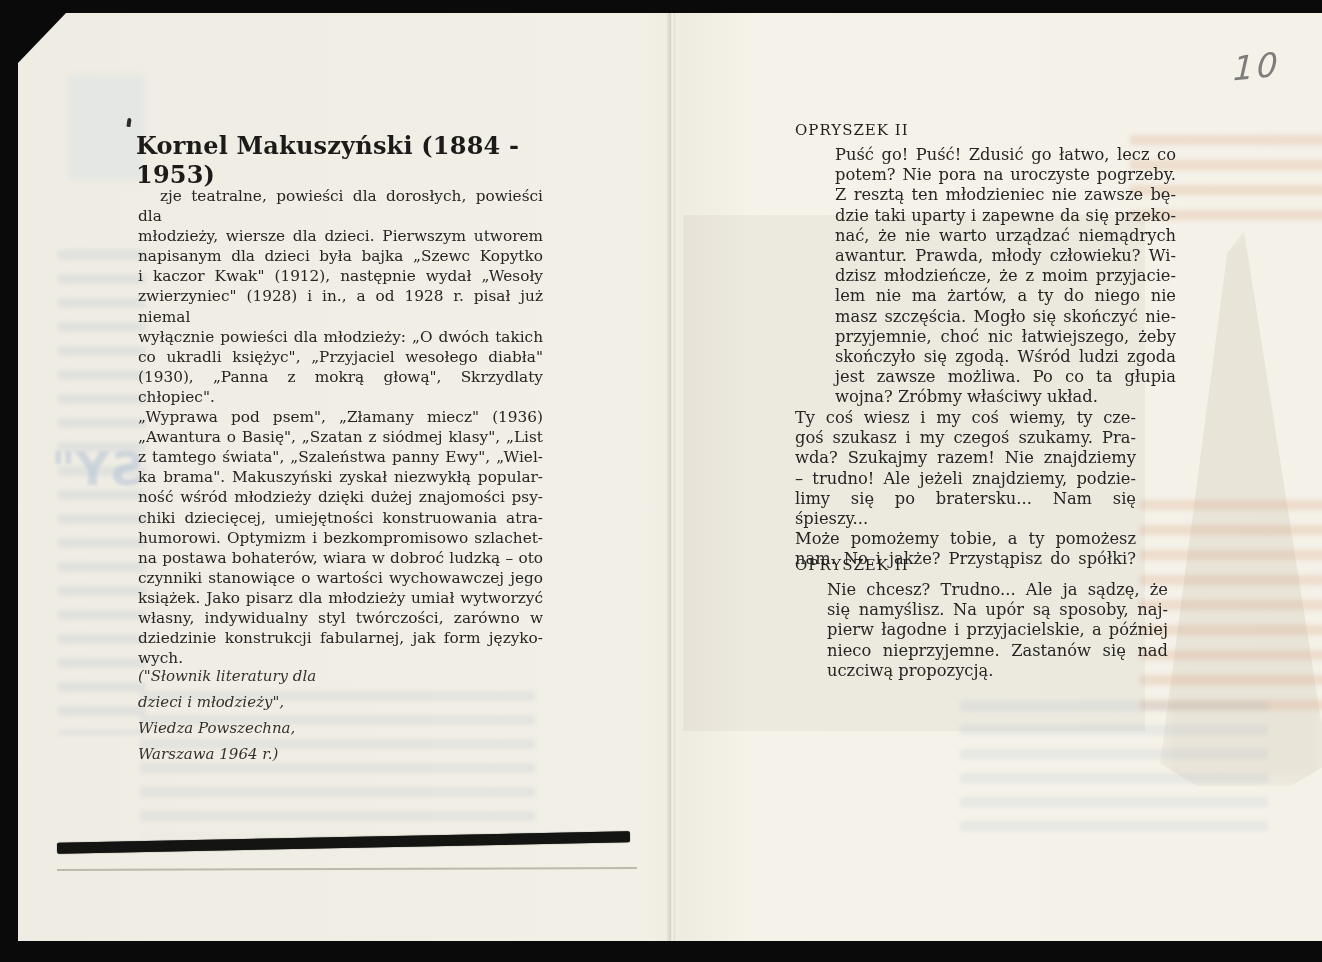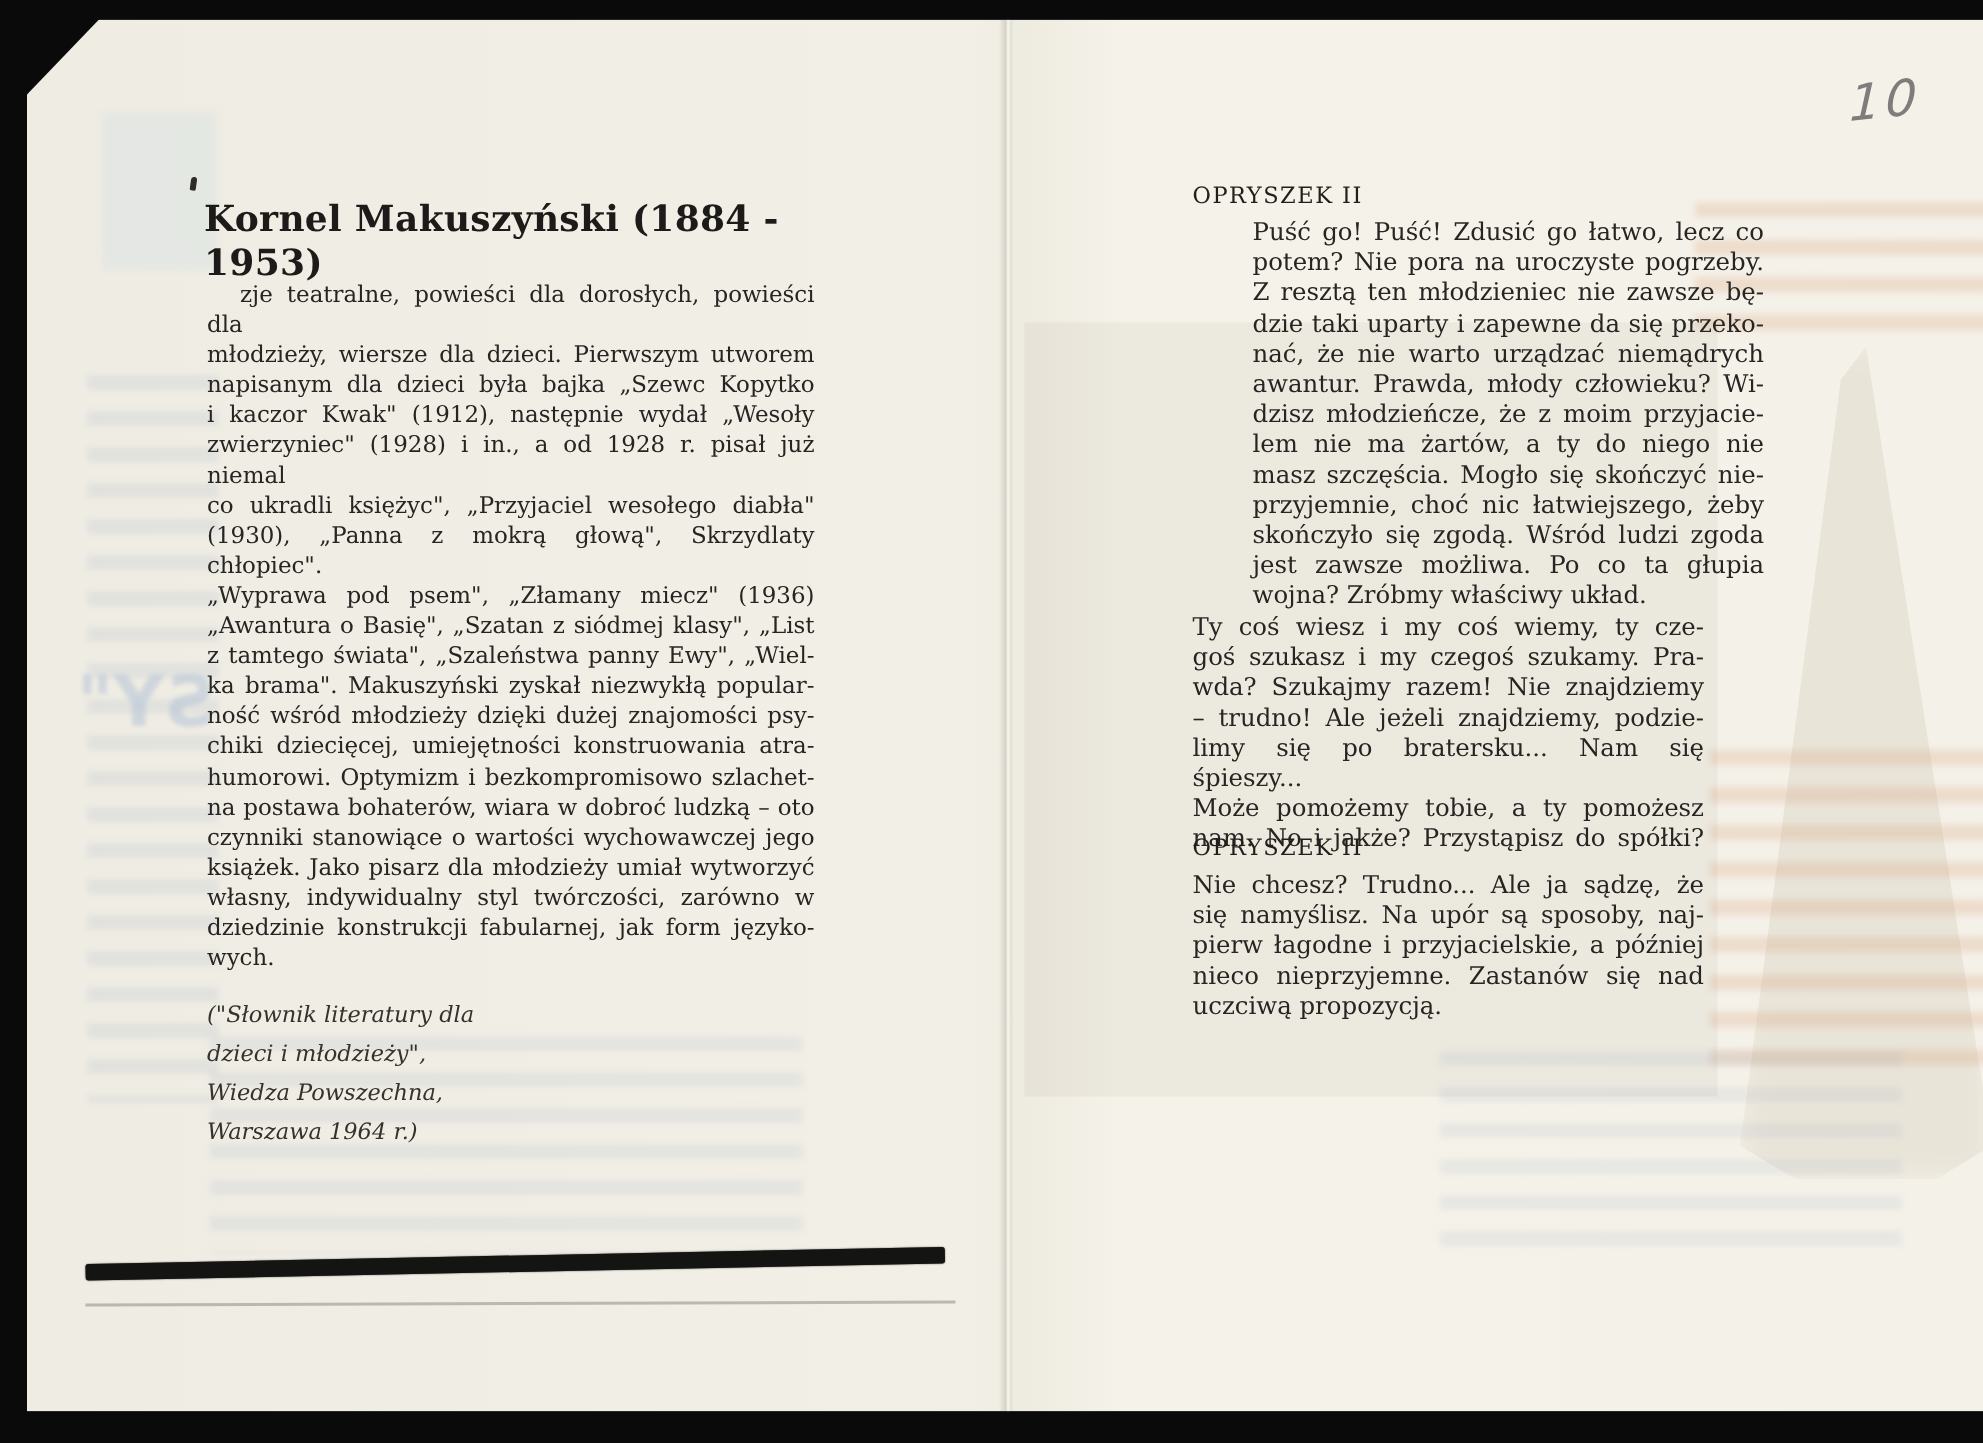--- a/index.html
+++ b/index.html
@@ -37,21 +37,21 @@
     font-size:15px;font-style:italic;line-height:26px;color:#35322e;
   }
   #rp-head1,#rp-head2{
     position:absolute;left:777px;width:345px;
     font-size:15px;font-weight:normal;letter-spacing:1px;color:#211f1d;
   }
   #rp-head1{top:108px;}
   #rp-head2{top:543px;}
   #rp-block1{left:777px;top:132px;width:341px;font-size:16.3px;line-height:20.2px;margin-left:40px;}
   #rp-block2{left:777px;top:395px;width:341px;font-size:16.3px;line-height:20.2px;}
-  #rp-block3{left:777px;top:567px;width:341px;font-size:16.3px;line-height:20.2px;}
+  #rp-block3{left:809px;top:567px;width:341px;font-size:16.3px;line-height:20.2px;}
   
   #pagenum{
     position:absolute;left:1215px;top:34px;
     font-family:"DejaVu Sans","Liberation Sans",sans-serif;
     font-style:italic;font-size:33px;color:#7e7d7b;
     transform:rotate(-6deg) skewX(-8deg);letter-spacing:3px;
   }
   
   #black-rule{
     position:absolute;left:39px;top:824px;width:573px;height:11px;
@@ -114,20 +114,21 @@
   <div id="gutter"></div>
 
   <div id="ink-speck"></div>
   <div class="tcol" id="left-title">Kornel Makuszyński (1884 - 1953)</div>
   <div class="tcol just" id="left-para">
       <div class="tline">zje teatralne, powieści dla dorosłych, powieści dla</div>
       <div class="tline">młodzieży, wiersze dla dzieci. Pierwszym utworem</div>
       <div class="tline">napisanym dla dzieci była bajka „Szewc Kopytko</div>
       <div class="tline">i kaczor Kwak" (1912), następnie wydał „Wesoły</div>
       <div class="tline">zwierzyniec" (1928) i in., a od 1928 r. pisał już niemal</div>
+      <div class="tline">wyłącznie powieści dla młodzieży: „O dwóch takich</div>
       <div class="tline">co ukradli księżyc", „Przyjaciel wesołego diabła"</div>
       <div class="tline">(1930), „Panna z mokrą głową", Skrzydlaty chłopiec".</div>
       <div class="tline">„Wyprawa pod psem", „Złamany miecz" (1936)</div>
       <div class="tline">„Awantura o Basię", „Szatan z siódmej klasy", „List</div>
       <div class="tline">z tamtego świata", „Szaleństwa panny Ewy", „Wiel-</div>
       <div class="tline">ka brama". Makuszyński zyskał niezwykłą popular-</div>
       <div class="tline">ność wśród młodzieży dzięki dużej znajomości psy-</div>
       <div class="tline">chiki dziecięcej, umiejętności konstruowania atra-</div>
       <div class="tline">humorowi. Optymizm i bezkompromisowo szlachet-</div>
       <div class="tline">na postawa bohaterów, wiara w dobroć ludzką – oto</div>

